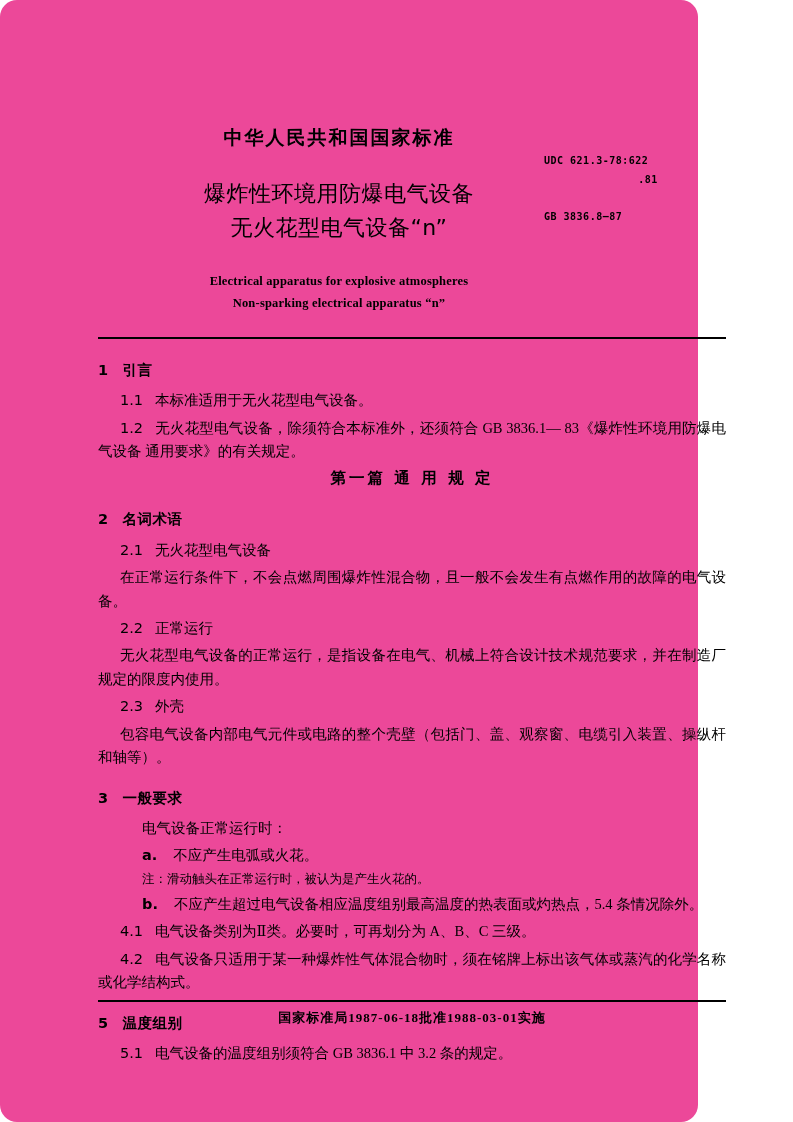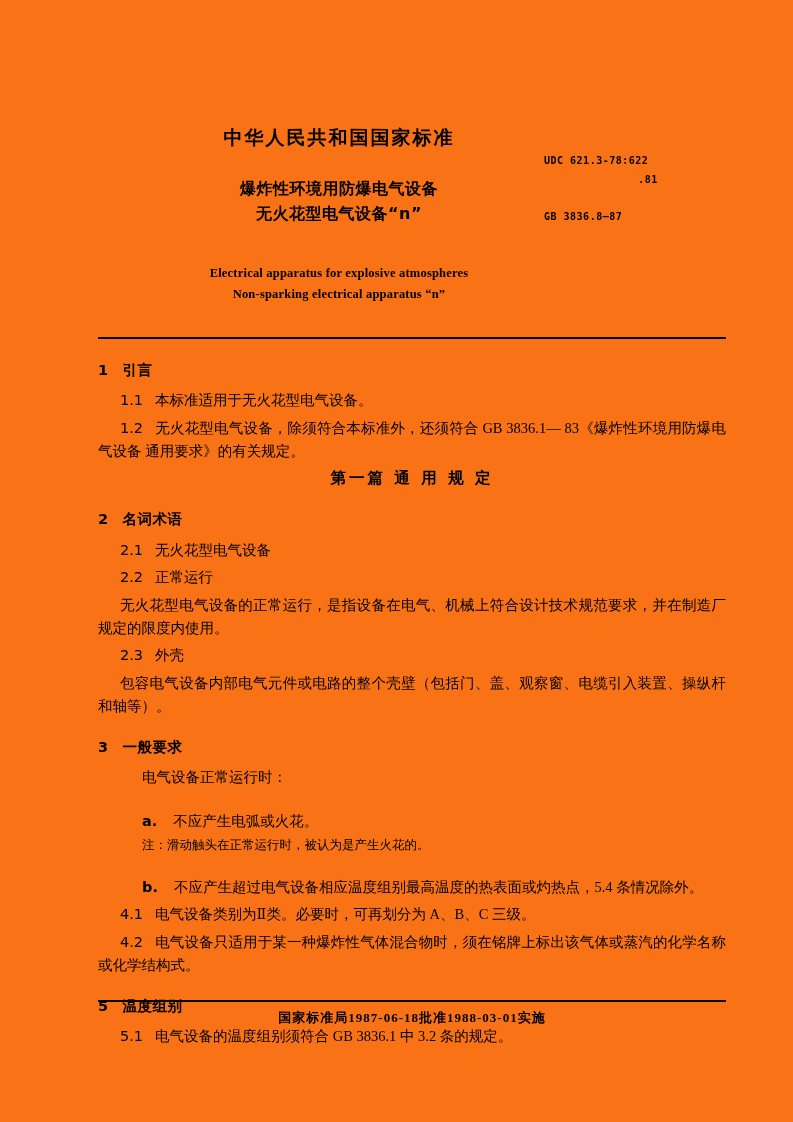--- a/index.html
+++ b/index.html
@@ -11,23 +11,24 @@
     width: 793px;
     height: 1122px;
     font-family: "Liberation Serif", "DejaVu Serif", serif;
     color: #000000;
     position: relative;
     overflow: hidden;
   }
   .page {
     position: absolute;
     left: 0; top: 0;
-    width: 793px;
+    width: 698px;
     height: 1122px;
-    background: #f97316;
+    background: #ec4899;
+    border-radius: 17px;
   }
   .content {
     position: absolute;
     left: 98px;
     top: 0;
     width: 628px;
   }
 
   
   .header-area {
@@ -40,36 +41,36 @@
     font-family: "DejaVu Sans", "Liberation Sans", sans-serif;
     font-weight: bold;
     font-size: 19px;
     letter-spacing: 2px;
     width: 470px;
     margin-left: 6px;
   }
   .title-main {
     text-align: center;
     font-family: "DejaVu Sans", "Liberation Sans", sans-serif;
-    font-weight: bold;
-    font-size: 16px;
+    font-weight: normal;
+    font-size: 22px;
     letter-spacing: 0.5px;
     width: 470px;
     margin-left: 6px;
     margin-top: 26px;
     line-height: 1.55;
   }
   .title-en {
     text-align: center;
     font-family: "Liberation Serif", "DejaVu Serif", serif;
     font-weight: bold;
     font-size: 12.5px;
     width: 470px;
     margin-left: 6px;
-    margin-top: 36px;
+    margin-top: 26px;
     line-height: 1.75;
     letter-spacing: 0.2px;
   }
   .codes {
     position: absolute;
     right: 0;
     top: 30px;
     width: 190px;
     font-family: "DejaVu Sans Mono", "Liberation Mono", monospace;
     font-size: 10px;
@@ -124,21 +125,21 @@
     margin-top: 2px;
     margin-bottom: 16px;
   }
   .note {
     font-size: 12.5px;
     padding-left: 44px;
     margin-top: 2px;
   }
   .item-a, .item-b {
     padding-left: 44px;
-    margin-top: 20px;
+    margin-top: 3px;
   }
   .item-mark {
     font-family: "DejaVu Sans", "Liberation Sans", sans-serif;
     font-weight: bold;
     margin-right: 16px;
   }
 
   
   .footer {
     position: absolute;
@@ -203,20 +204,23 @@
       </div>
 
       <div class="chapter-title">第一篇   通   用   规   定</div>
 
       <div class="sec-head">
         <span class="num">2</span><span>名词术语</span>
       </div>
 
       <div class="para hang">
         <span class="numlabel sub-label">2.1</span><span>无火花型电气设备</span>
+      </div>
+      <div class="para">
+        <span style="padding-left:22px"></span><span>在正常运行条件下，不会点燃周围爆炸性混合物，且一般不会发生有点燃作用的故障的电气设备。</span>
       </div>
 
       <div class="para hang">
         <span class="numlabel sub-label">2.2</span><span>正常运行</span>
       </div>
       <div class="para">
         <span style="padding-left:22px"></span><span>无火花型电气设备的正常运行，是指设备在电气、机械上符合设计技术规范要求，并在制造厂规定的限度内使用。</span>
       </div>
 
       <div class="para hang">

